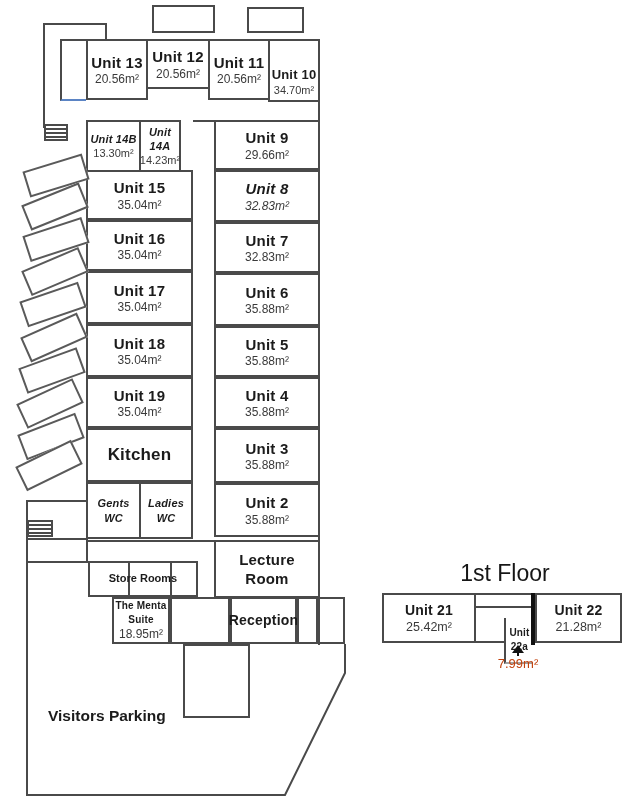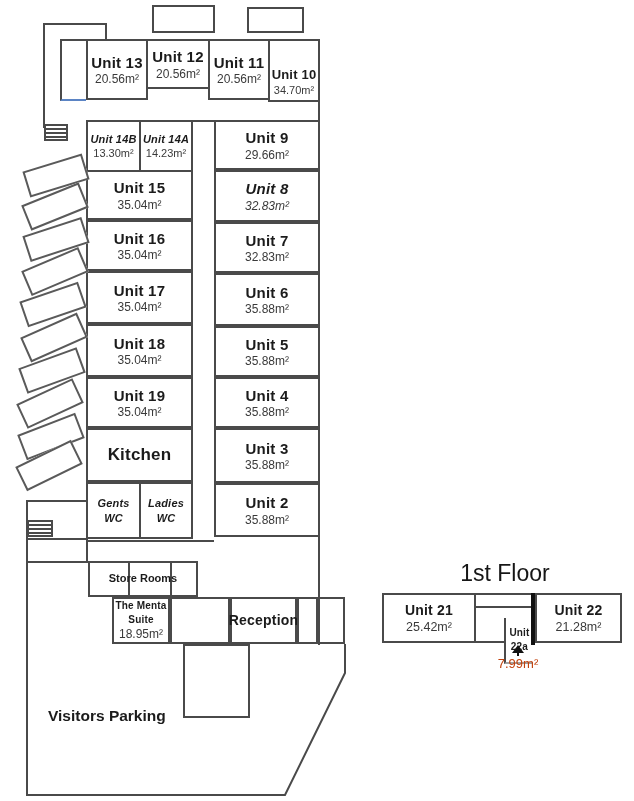--- a/index.html
+++ b/index.html
@@ -54,21 +54,21 @@
     <span class="rname" style="font-size:13px;">Unit 10</span>
     <span class="rarea" style="font-size:11px;">34.70m²</span>
   </div>
 
   <div class="line" style="left:193px;top:120px;width:21px;height:0;border-top:2px solid #4a4a4a;"></div>
 
   <div class="room sm" style="left:86px;top:120px;width:55px;height:52px;">
     <span class="rname">Unit 14B</span>
     <span class="rarea">13.30m²</span>
   </div>
-  <div class="room sm" style="left:139px;top:120px;width:54px;height:52px;">
+  <div class="room sm" style="left:139px;top:120px;width:42px;height:52px;">
     <span class="rname">Unit 14A</span>
     <span class="rarea">14.23m²</span>
   </div>
   <div class="room med" style="left:86px;top:170px;width:107px;height:50px;">
     <span class="rname">Unit 15</span>
     <span class="rarea">35.04m²</span>
   </div>
   <div class="room med" style="left:86px;top:220px;width:107px;height:51px;">
     <span class="rname">Unit 16</span>
     <span class="rarea">35.04m²</span>
@@ -121,20 +121,23 @@
     <span class="rname">Unit 4</span>
     <span class="rarea">35.88m²</span>
   </div>
   <div class="room med" style="left:214px;top:428px;width:106px;height:55px;">
     <span class="rname">Unit 3</span>
     <span class="rarea">35.88m²</span>
   </div>
   <div class="room med" style="left:214px;top:483px;width:106px;height:54px;">
     <span class="rname">Unit 2</span>
     <span class="rarea">35.88m²</span>
+  </div>
+  <div class="room med" style="left:214px;top:540px;width:106px;height:58px;">
+    <span class="rname">Lecture Room</span>
   </div>
 
   <div class="line" style="left:27px;top:500px;width:59px;height:0;border-top:2px solid #4a4a4a;"></div>
   <div class="stairs" style="left:27px;top:520px;width:26px;height:17px;"></div>
   <div class="line" style="left:27px;top:538px;width:59px;height:0;border-top:2px solid #4a4a4a;"></div>
   <div class="line" style="left:27px;top:561px;width:61px;height:0;border-top:2px solid #4a4a4a;"></div>
   <div class="line" style="left:86px;top:538px;width:0;height:25px;border-left:2px solid #4a4a4a;"></div>
   <div class="line" style="left:86px;top:540px;width:128px;height:0;border-top:2px solid #4a4a4a;"></div>
 
   <div class="line" style="left:88px;top:561px;width:110px;height:36px;border:2px solid #4a4a4a;"></div>

